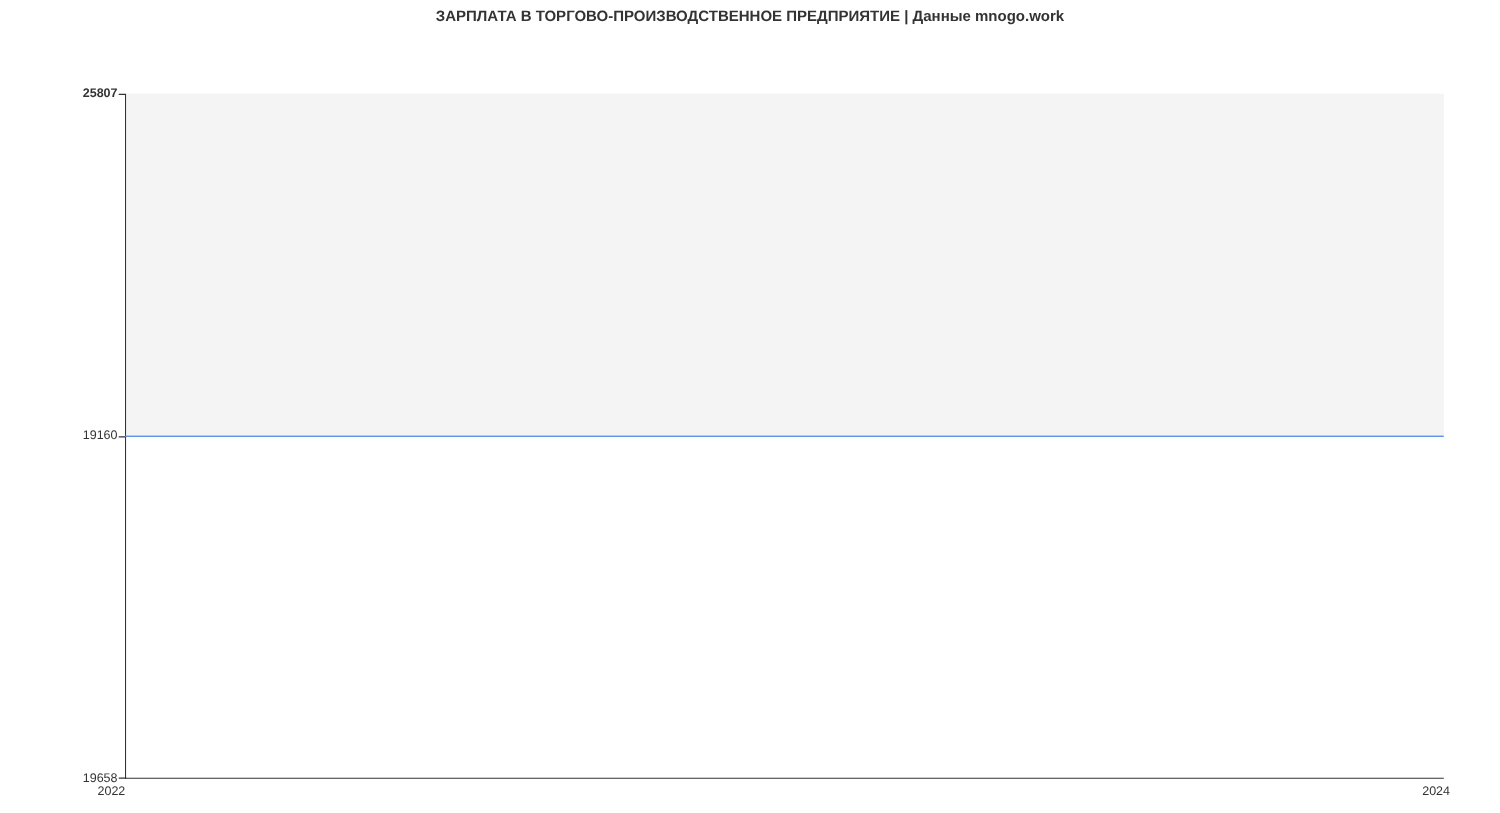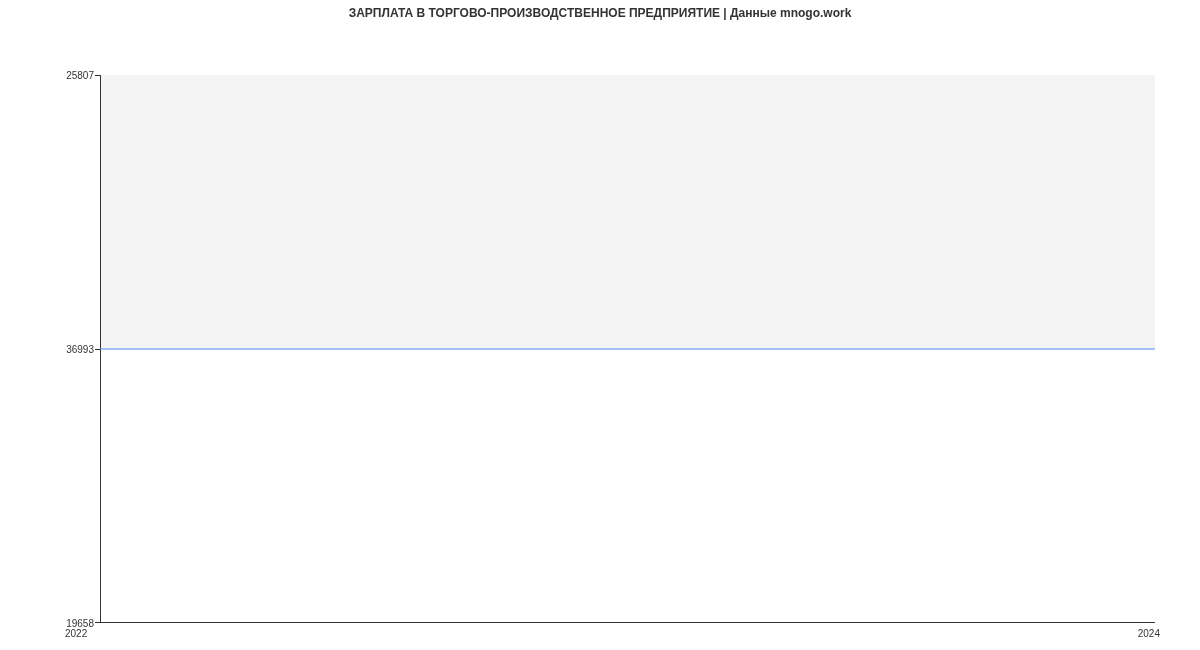--- a/index.html
+++ b/index.html
@@ -55,35 +55,36 @@
     }
     .y-tick-label {
       position: absolute;
       right: 1106px;
       font-size: 10px;
       color: #333;
       transform: translateY(-50%);
     }
     .y-tick-25807 {
       top: 49px;
+      font-weight: bold;
     }
     .y-tick-25806 {
       top: 323px;
     }
     .y-tick-25805 {
       top: 597px;
     }
     .x-tick-label {
       position: absolute;
       top: 602px;
       font-size: 10px;
       color: #333;
     }
     .x-tick-2022 {
-      left: 65px;
+      left: 78px;
     }
     .x-tick-2024 {
       right: 40px;
       text-align: right;
     }
     .tick-mark-y {
       position: absolute;
       left: 95px;
       width: 5px;
       height: 1px;
@@ -111,19 +112,19 @@
     <div class="plot-bg-bottom"></div>
   </div>
 
   <div class="data-line"></div>
 
   <div class="tick-mark-y" style="top:49px"></div>
   <div class="tick-mark-y" style="top:323px"></div>
   <div class="tick-mark-y" style="top:596px"></div>
 
   <div class="y-tick-label y-tick-25807">25807</div>
-  <div class="y-tick-label y-tick-25806">36993</div>
+  <div class="y-tick-label y-tick-25806">19160</div>
   <div class="y-tick-label y-tick-25805">19658</div>
 
   <div class="x-tick-label x-tick-2022">2022</div>
   <div class="x-tick-label x-tick-2024">2024</div>
 
 </div>
 
 </body></html>

